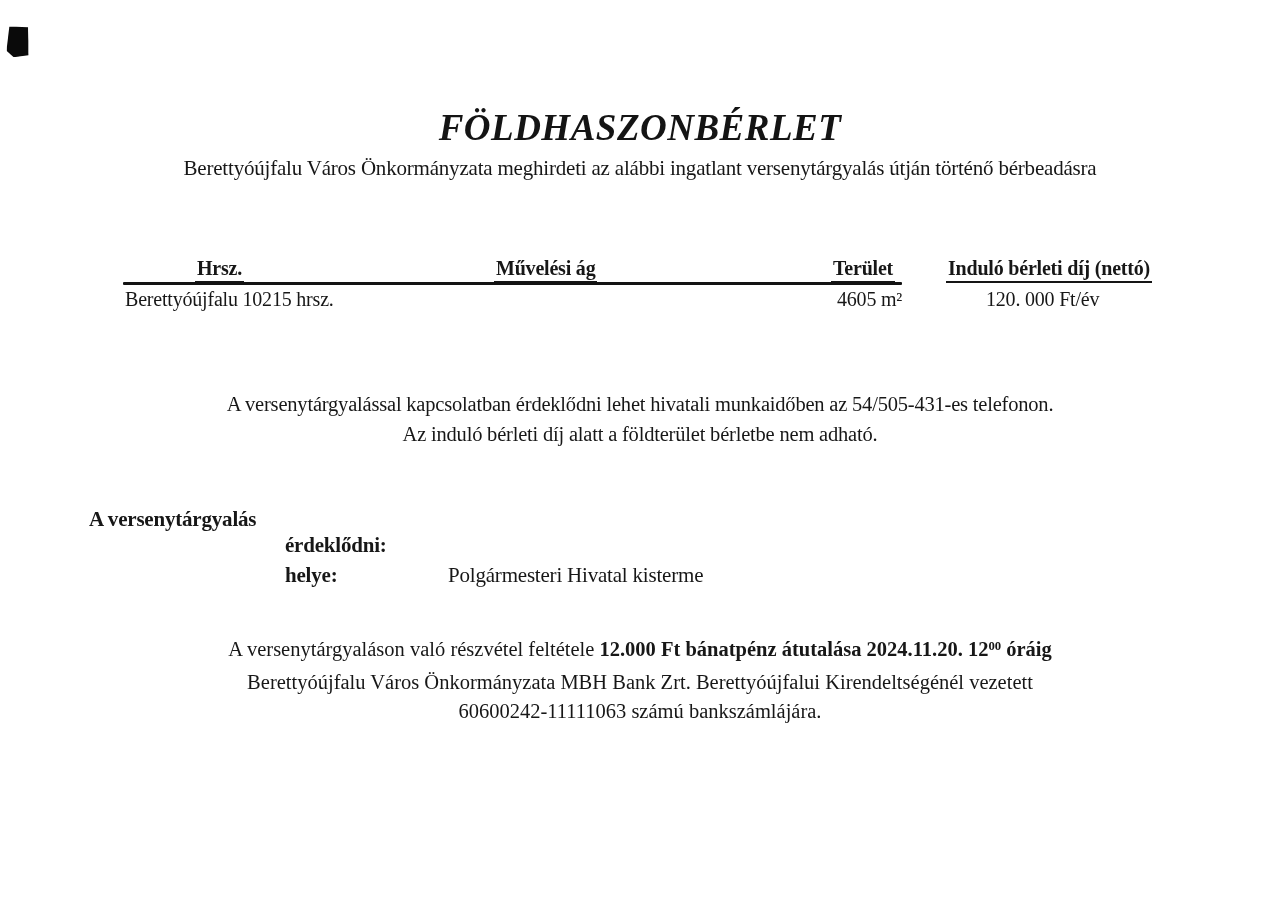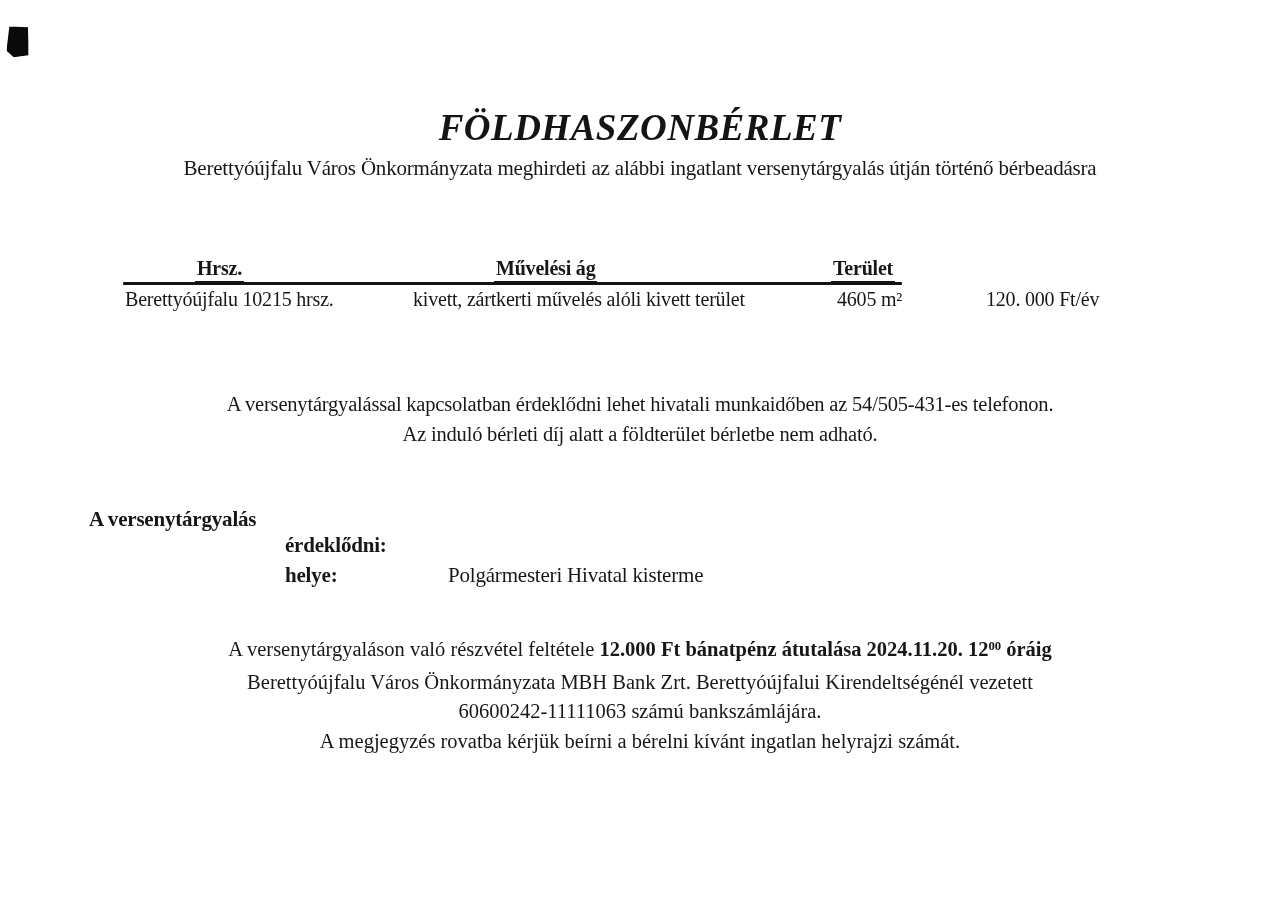--- a/index.html
+++ b/index.html
@@ -97,40 +97,39 @@
 
   <div class="abs scan-mark"></div>
 
   <div class="abs center-line doc-title">FÖLDHASZONBÉRLET</div>
 
   <div class="abs center-line doc-subtitle">Berettyóújfalu Város Önkormányzata meghirdeti az alábbi ingatlant versenytárgyalás útján történő bérbeadásra</div>
 
   <div class="abs th" style="left:175px;margin-left:20px;">Hrsz.</div>
   <div class="abs th" style="left:451px;margin-left:43px;">Művelési ág</div>
   <div class="abs th" style="left:831px;">Terület</div>
+  <div class="abs th" style="left:946px;">Induló bérleti díj (nettó)</div>
 
   <div class="abs rule"></div>
 
   <div class="abs td" style="left:125px;">Berettyóújfalu 10215 hrsz.</div>
-  <div class="abs td" style="left:413px;">kivett, zártkerti művelés alóli kivett terület</div>
   <div class="abs td" style="left:837px;">4605 m²</div>
   <div class="abs td" style="left:986px;">120. 000 Ft/év</div>
 
   <div class="abs center-line para" style="top:389px;">
     <div>A versenytárgyalással kapcsolatban érdeklődni lehet hivatali munkaidőben az 54/505-431-es telefonon.</div>
     <div>Az induló bérleti díj alatt a földterület bérletbe nem adható.</div>
   </div>
 
   <div class="abs section-heading">A versenytárgyalás</div>
 
   <div class="abs meet-label" style="top:533px;">érdeklődni:</div>
 
   <div class="abs meet-label" style="top:563px;">helye:</div>
   <div class="abs meet-value" style="top:563px;">Polgármesteri Hivatal kisterme</div>
 
   <div class="abs center-line cond" style="top:635px;">
     <div><span>A versenytárgyaláson való részvétel feltétele </span><span class="bold nowrap"><span>12.000 Ft bánatpénz átutalása 2024.11.20. 12</span><span class="sup">00</span><span> óráig</span></span></div>
     <div>Berettyóújfalu Város Önkormányzata MBH Bank Zrt. Berettyóújfalui Kirendeltségénél vezetett</div>
     <div>60600242-11111063 számú bankszámlájára.</div>
-    <div>A megjegyzés rovatba kérjük beírni a bérelni kívánt ingatlan helyrajzi számát.</div>
   </div>
 
 </div>
 
 </body></html>

